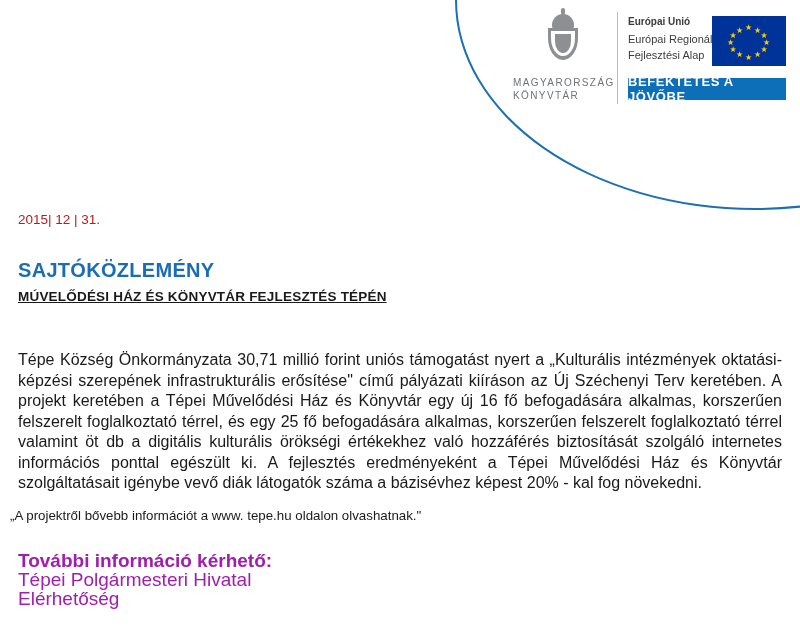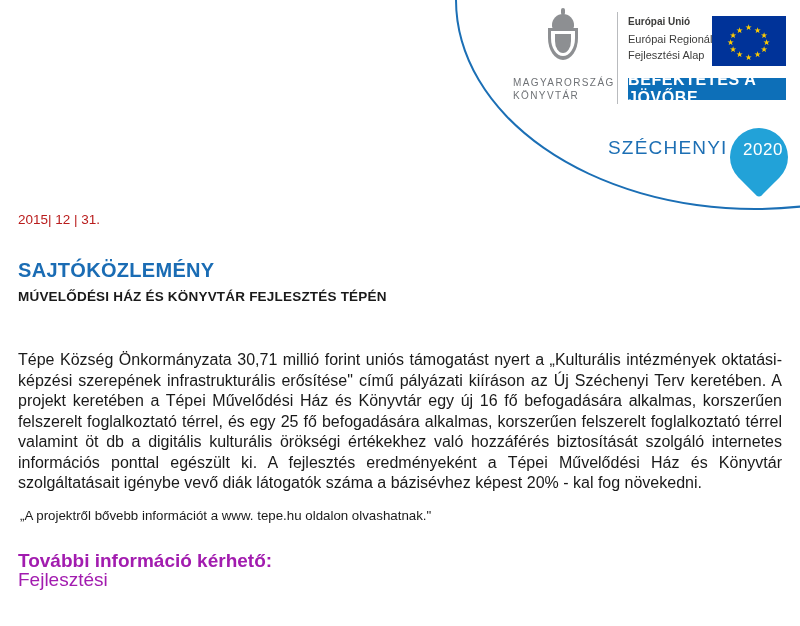--- a/index.html
+++ b/index.html
@@ -155,21 +155,21 @@
 
   
   .blue-bar {
     position: absolute;
     left: 628px;
     top: 78px;
     width: 158px;
     height: 22px;
     background: #0d6fb8;
     color: #ffffff;
-    font-size: 16px;
+    font-size: 13px;
     font-weight: bold;
     letter-spacing: 0.6px;
     display: flex;
     align-items: center;
     justify-content: center;
   }
 
   
   .szechenyi {
     position: absolute;
@@ -232,34 +232,35 @@
     letter-spacing: 0.3px;
   }
   .subheadline {
     position: absolute;
     left: 18px;
     top: 289px;
     font-size: 13.5px;
     font-weight: bold;
     color: #1a1a1a;
     letter-spacing: 0.2px;
+    text-decoration: underline;
   }
   .body-text {
     position: absolute;
     left: 18px;
     top: 350px;
     width: 764px;
     font-size: 16px;
     line-height: 20.5px;
     text-align: justify;
     color: #1a1a1a;
   }
   .quote {
     position: absolute;
-    left: 20px;
+    left: 10px;
     top: 508px;
     font-size: 13.3px;
     color: #1a1a1a;
   }
   .contact {
     position: absolute;
     left: 18px;
     top: 551px;
     font-size: 19px;
     line-height: 19px;
@@ -307,35 +308,29 @@
     <span class="eu-star" style="left:51px;  top:23px;">★</span>
     <span class="eu-star" style="left:17.5px;top:30px;">★</span>
     <span class="eu-star" style="left:48.5px;top:30px;">★</span>
     <span class="eu-star" style="left:24px;  top:35px;">★</span>
     <span class="eu-star" style="left:42px;  top:35px;">★</span>
     <span class="eu-star" style="left:33px;  top:37.5px;">★</span>
   </div>
 
   <div class="blue-bar">BEFEKTETÉS A JÖVŐBE</div>
 
-  <div class="szechenyi">
-    <div class="szechenyi-text">SZÉCHENYI</div>
-    <div class="szechenyi-2020">
-      <div class="pin"></div>
-      <div class="pin-num">2020</div>
-    </div>
-  </div>
 </div>
 
 <div class="date">2015| 12 | 31.</div>
 
 <div class="headline">SAJTÓKÖZLEMÉNY</div>
 
 <div class="subheadline">MÚVELŐDÉSI HÁZ ÉS KÖNYVTÁR FEJLESZTÉS TÉPÉN</div>
 
 <div class="body-text">Tépe Község Önkormányzata 30,71 millió forint uniós támogatást nyert a „Kulturális intézmények oktatási-képzési szerepének infrastrukturális erősítése" című pályázati kiíráson az Új Széchenyi Terv keretében. A projekt keretében a Tépei Művelődési Ház és Könyvtár egy új 16 fő befogadására alkalmas, korszerűen felszerelt foglalkoztató térrel, és egy 25 fő befogadására alkalmas, korszerűen felszerelt foglalkoztató térrel valamint öt db a digitális kulturális örökségi értékekhez való hozzáférés biztosítását szolgáló internetes információs ponttal egészült ki. A fejlesztés eredményeként a Tépei Művelődési Ház és Könyvtár szolgáltatásait igénybe vevő diák látogatók száma a bázisévhez képest 20% - kal fog növekedni.</div>
 
 <div class="quote">„A projektről bővebb információt a www. tepe.hu oldalon olvashatnak."</div>
 
 <div class="contact">
   <span class="bold">További információ kérhető:</span>
-  <span class="line">Fejlesztési</span>
+  <span class="line">Tépei Polgármesteri Hivatal</span>
+  <span class="line">Elérhetőség</span>
 </div>
 
 </body></html>

